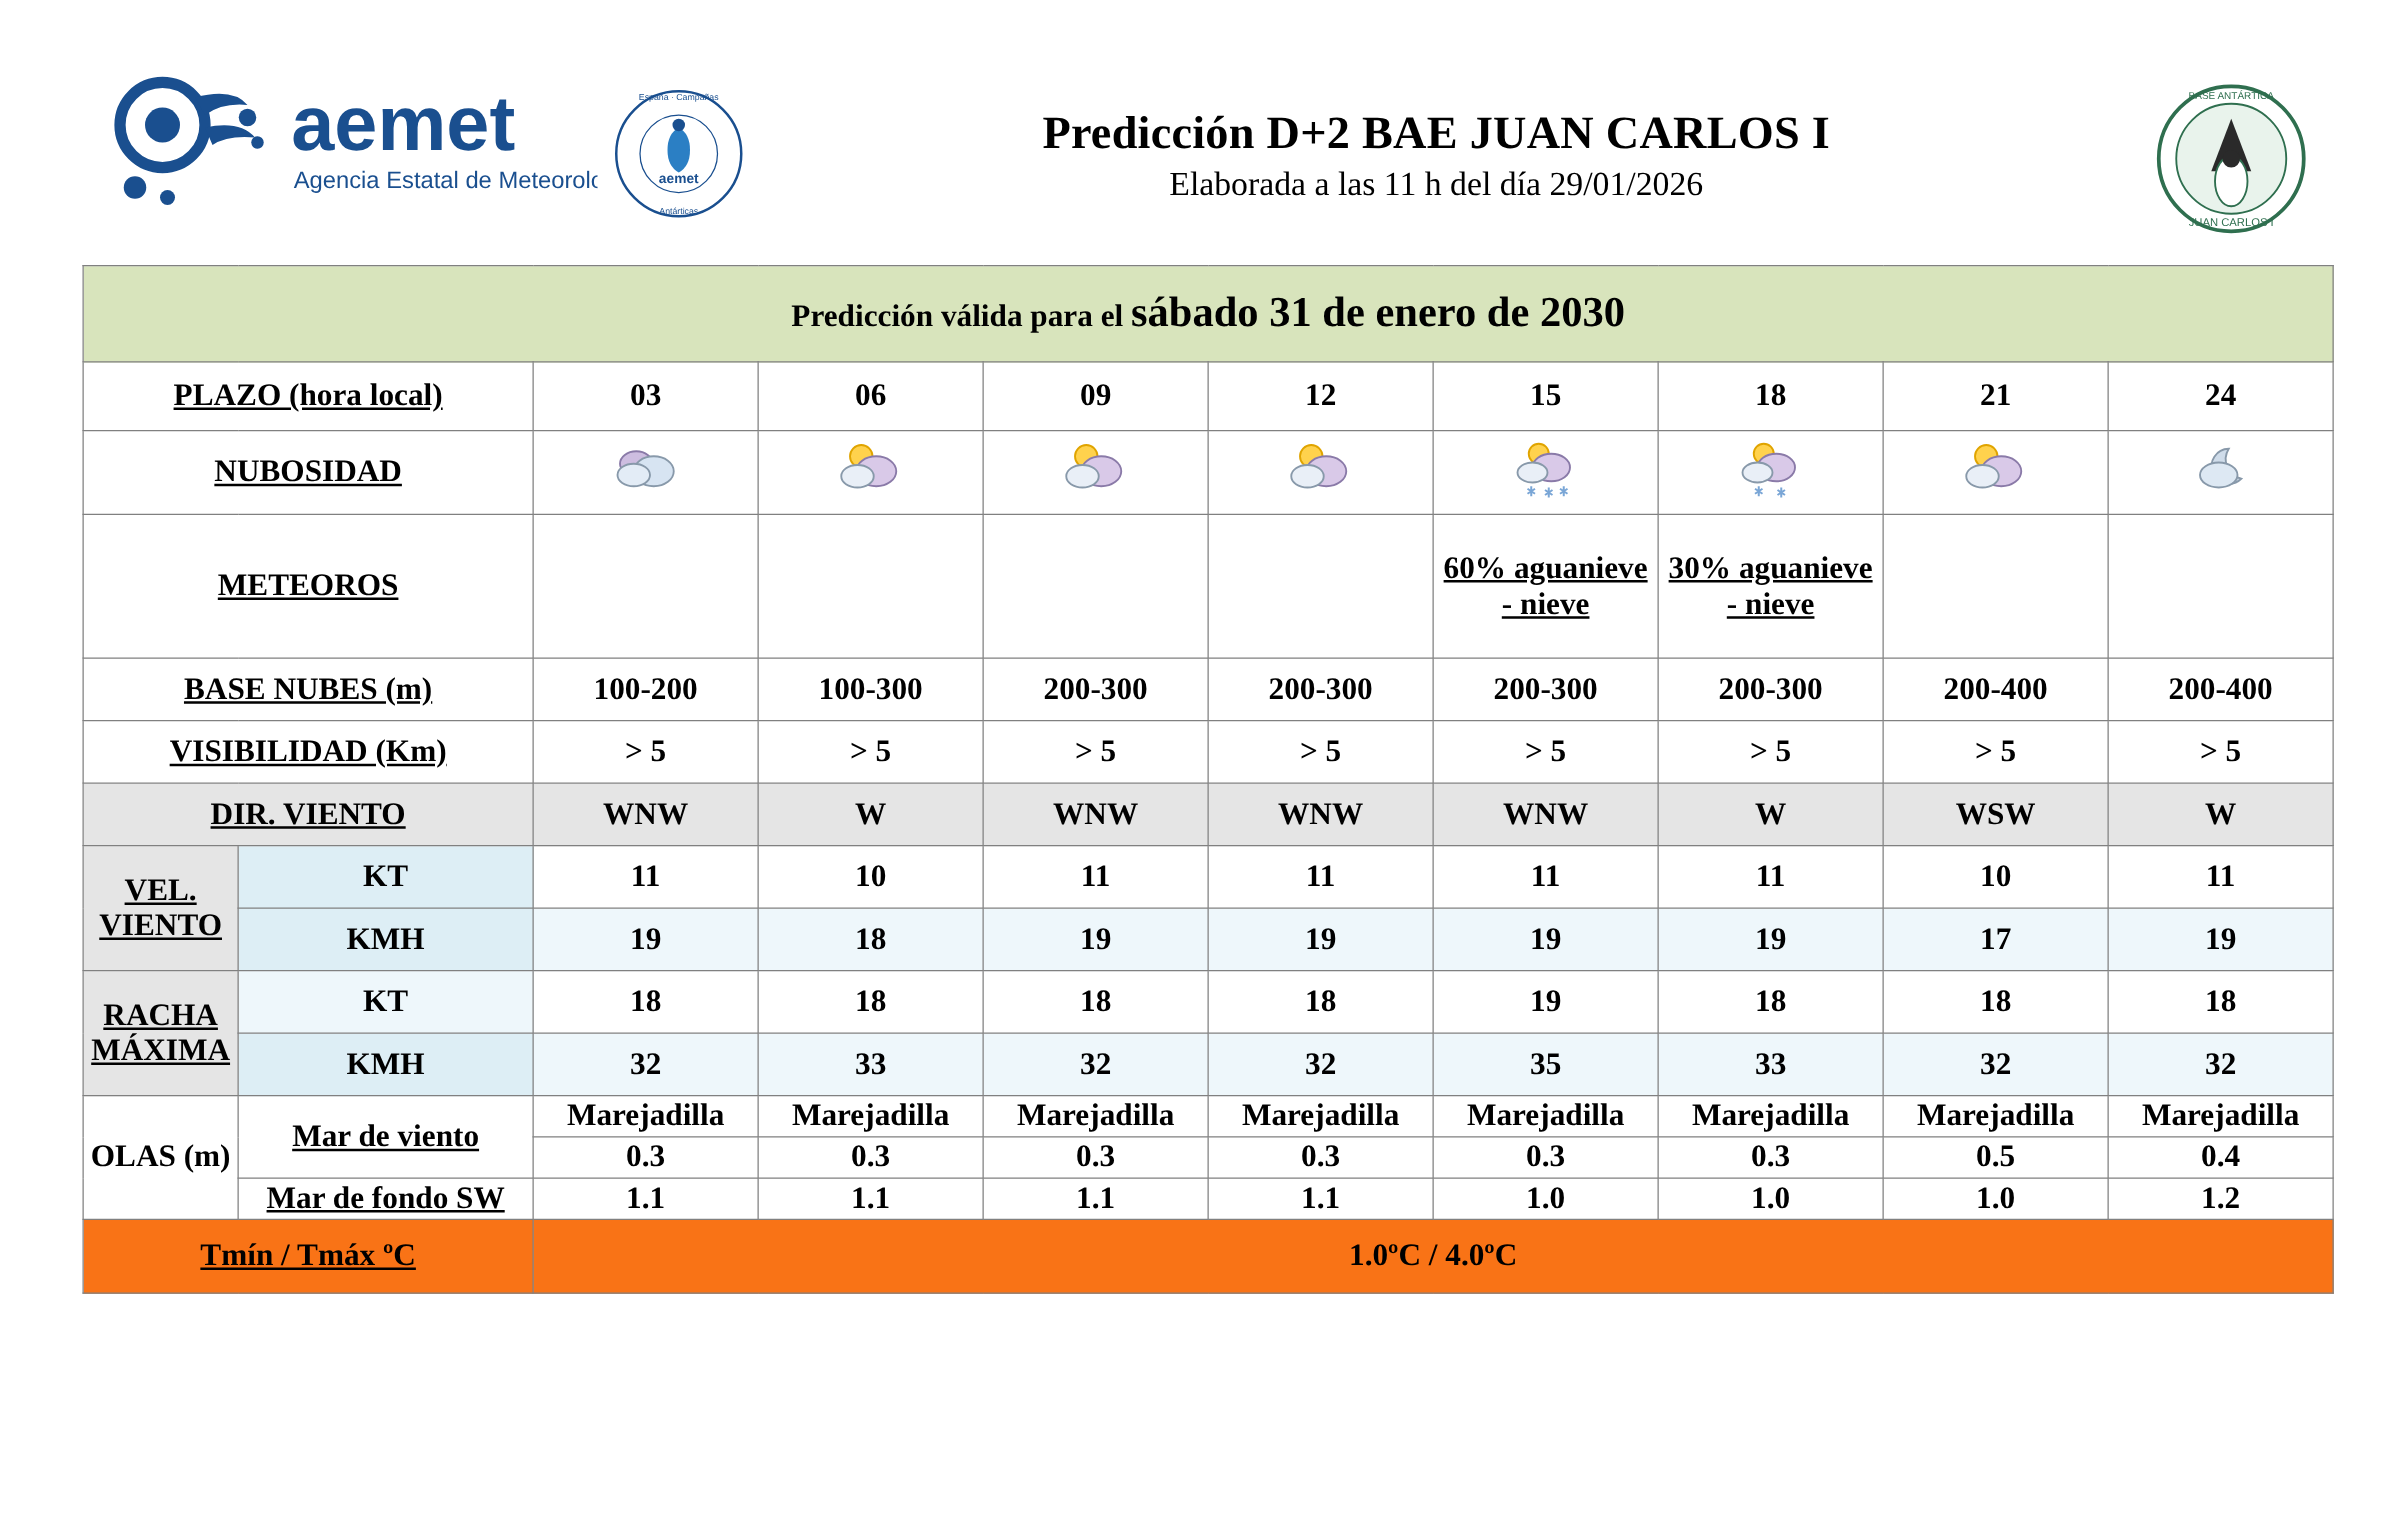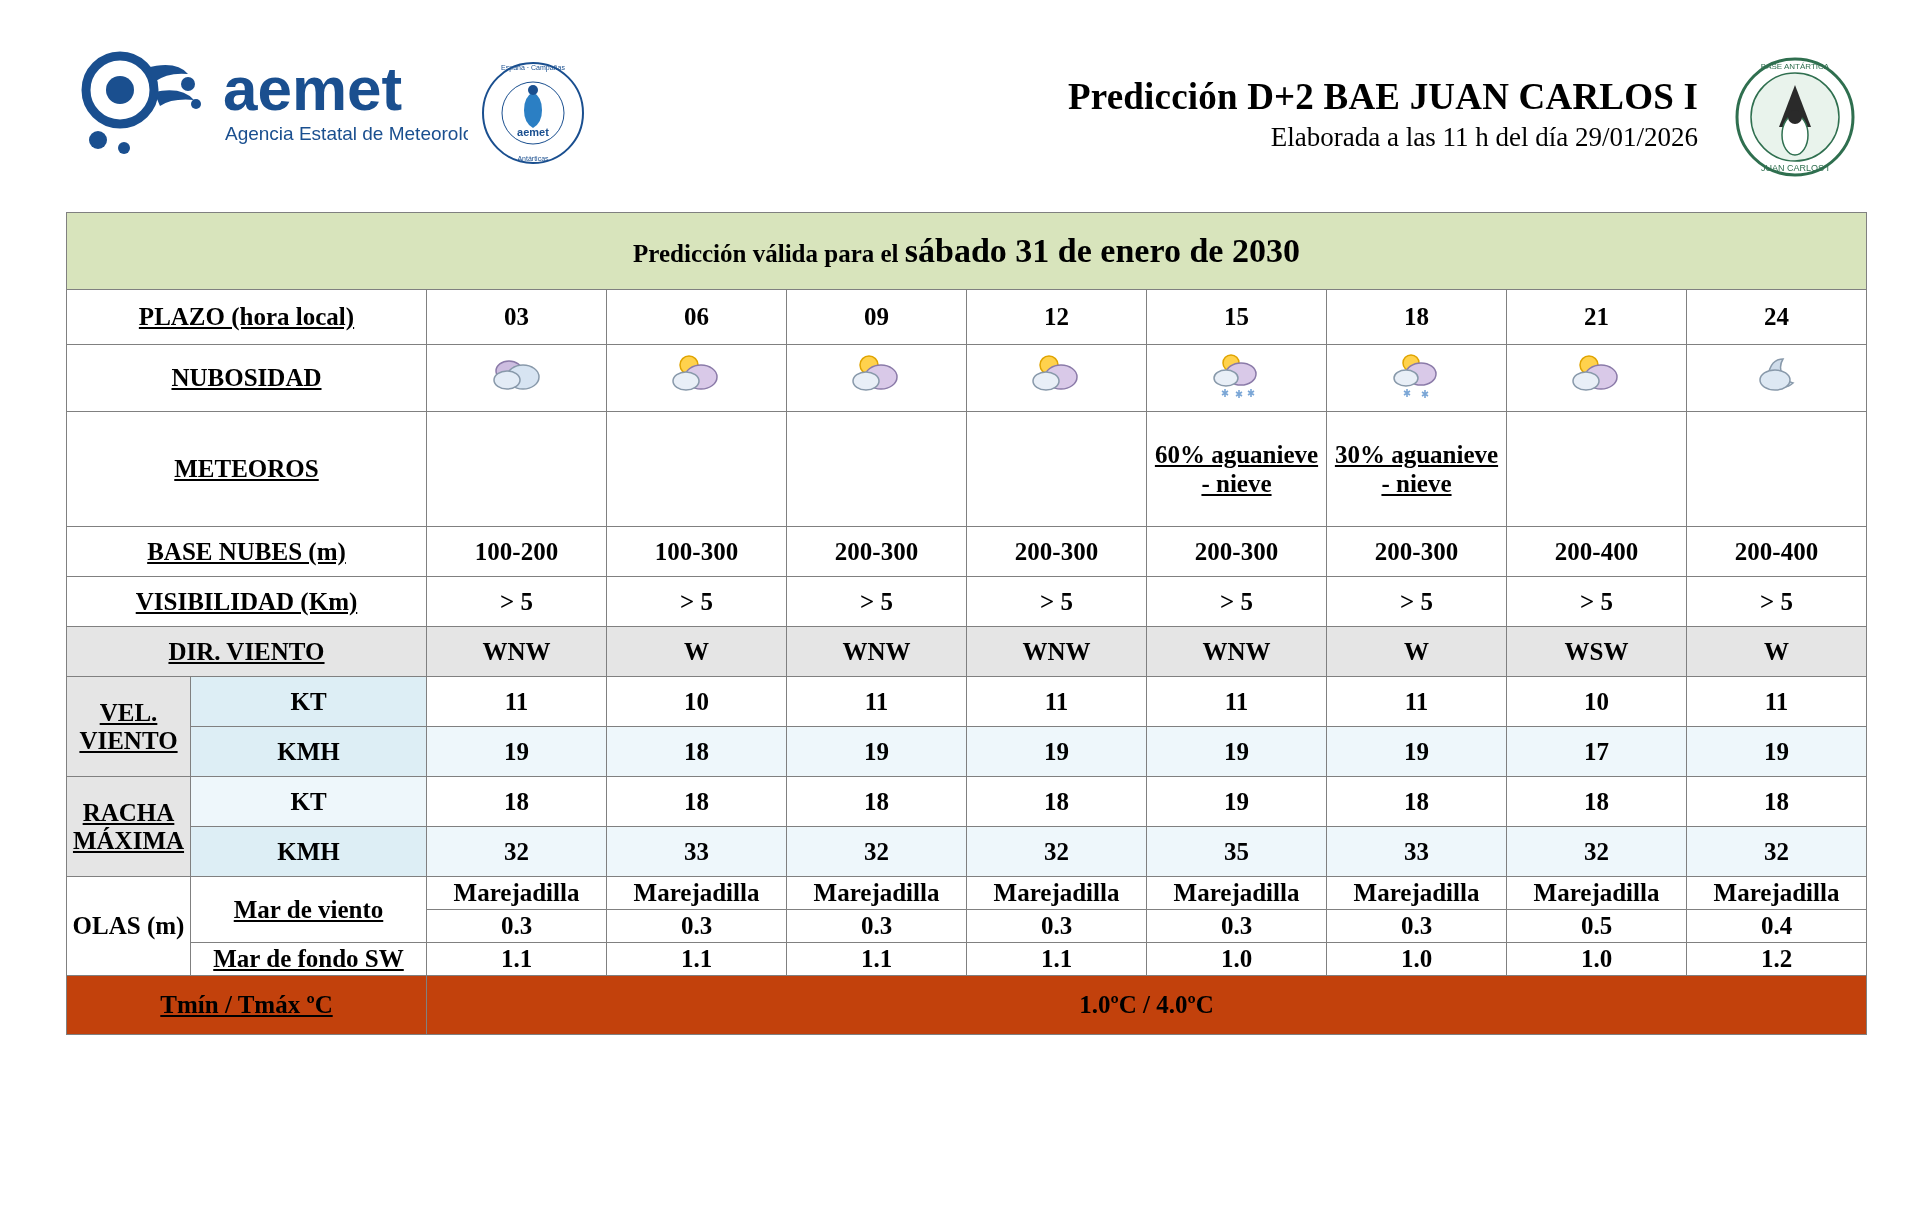--- a/index.html
+++ b/index.html
@@ -12,21 +12,21 @@
     height: 1228px;
     font-family: "Liberation Serif", serif;
     color: #000000;
     overflow: hidden;
   }
   .page {
     position: relative;
     width: 1918px;
     height: 1228px;
     box-sizing: border-box;
-    padding: 0;
+    padding: 10px;
   }
 
   
   .header {
     position: relative;
     height: 200px;
   }
   .logo-aemet {
     position: absolute;
     left: 68px;
@@ -50,21 +50,21 @@
     top: 55px;
     width: 125px;
     height: 125px;
   }
 
   .title-block {
     position: absolute;
     left: 600px;
     right: 220px;
     top: 75px;
-    text-align: right;
+    text-align: center;
   }
   .title-main {
     font-size: 37px;
     font-weight: bold;
     letter-spacing: 0.2px;
     white-space: nowrap;
   }
   .title-sub {
     font-size: 27px;
     margin-top: 4px;
@@ -108,21 +108,21 @@
   .nub-row td { height: 62px; }
   .meteoros-row td { height: 110px; }
   .meteoros-cell {
     font-size: 19px;
     line-height: 1.18;
     font-weight: bold;
     text-decoration: underline;
   }
   .bluelight { background: #e5e5e5; }
   .blueverylight { background: #eef7fb; }
-  .green { background: #c2410c; margin-top: 24px; }
+  .green { background: #f97316; margin-top: 24px; }
   .sub-label { background: #ddeef5; font-size: 25px; font-weight: bold; }
   .sub-label-light { background: #eef7fb; font-size: 25px; font-weight: bold; }
   .wave-name { font-size: 22px; font-weight: bold; }
   .wave-val { font-size: 25px; font-weight: bold; font-family: Liberation Serif, serif; }
   .olas-label { font-size: 26px; font-weight: bold; }
   .temps-row td { height: 54px; font-size: 28px; }
 
   
   .icon-wrap {
     display: inline-block;

